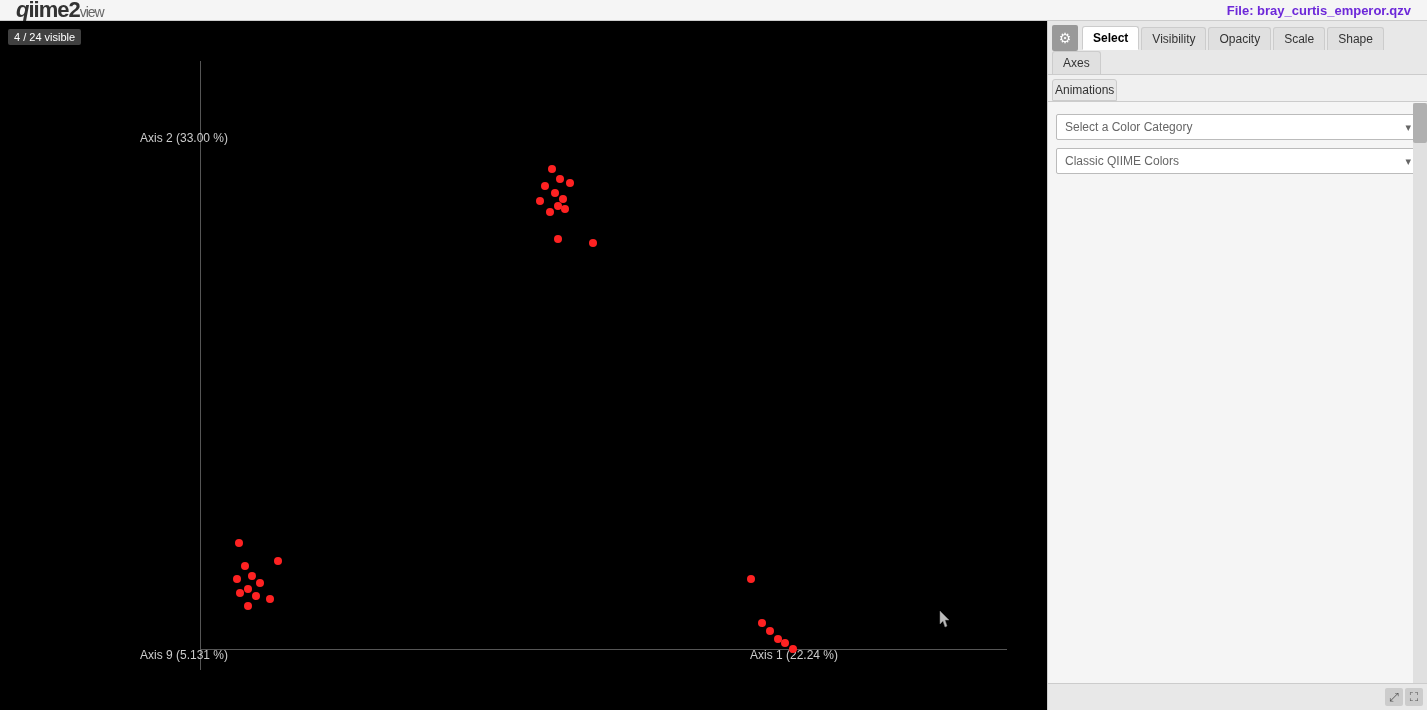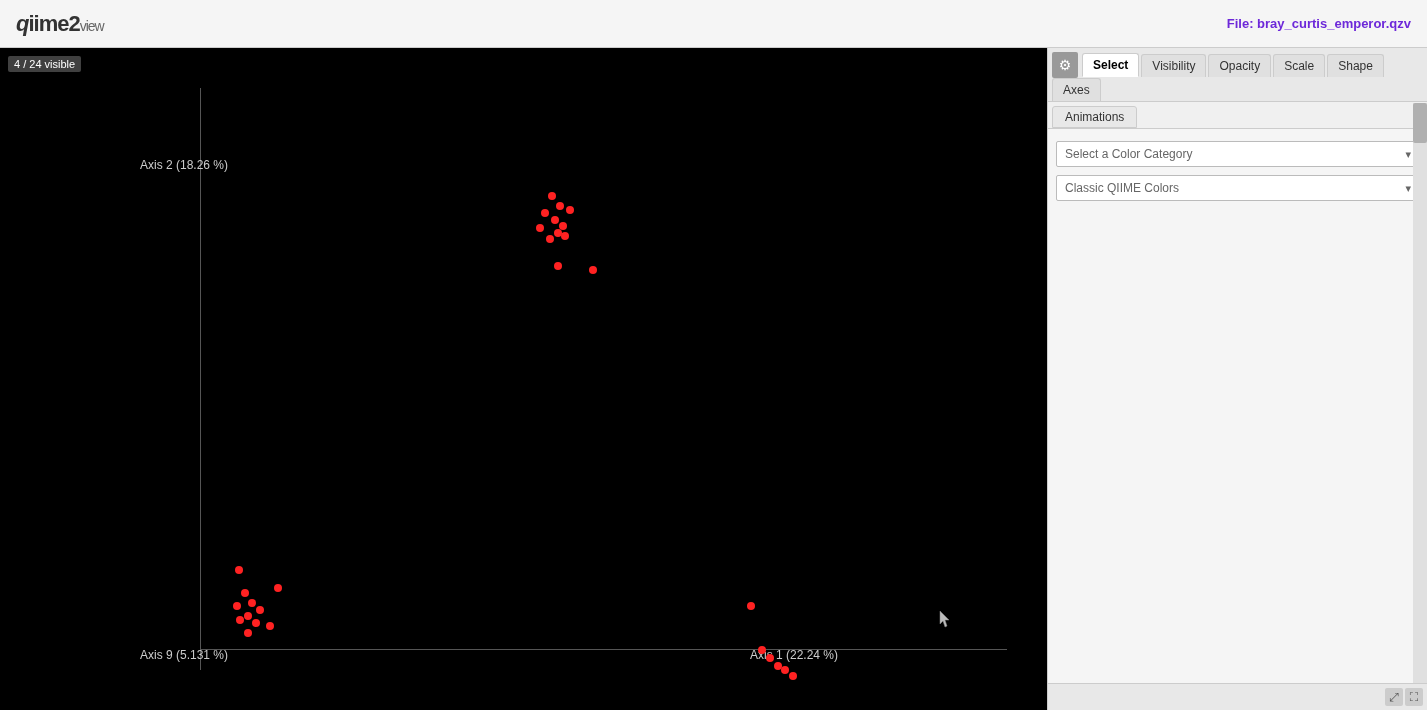--- a/index.html
+++ b/index.html
@@ -15,21 +15,21 @@
     }
 
     
     .header {
       display: flex;
       align-items: center;
       justify-content: space-between;
       background: #f5f5f5;
       border-bottom: 1px solid #ccc;
       padding: 4px 16px;
-      height: 48px;
+      height: 21px;
       flex-shrink: 0;
     }
     .logo {
       display: flex;
       align-items: center;
     }
     .logo-text {
       font-size: 22px;
       font-weight: bold;
       color: #333;
@@ -193,21 +193,21 @@
       font-weight: bold;
     }
 
     .panel-subtabs {
       display: flex;
       padding: 4px 4px 0 4px;
       background: #f0f0f0;
       border-bottom: 1px solid #ccc;
     }
     .panel-subtab {
-      padding: 3px 12px;
+      padding: 3px 2px;
       cursor: pointer;
       border: 1px solid #ccc;
       background: #e8e8e8;
       font-size: 12px;
       margin-right: 18px;
       border-radius: 3px 3px 0 0;
       color: #333;
     }
 
     .panel-content {
@@ -284,21 +284,21 @@
 </div>
 
 <div class="main">
 
   <div class="viewport">
     <div class="visible-badge">4 / 24 visible</div>
 
     <div class="axis-line-h"></div>
     <div class="axis-line-v"></div>
 
-    <div class="axis-label axis2">Axis 2 (18.26 %)</div>
+    <div class="axis-label axis2">Axis 2 (33.00 %)</div>
     <div class="axis-label axis3">Axis 9 (5.131 %)</div>
     <div class="axis-label axis1">Axis 1 (22.24 %)</div>
 
     <div id="dots-container">
         <div class="dot" style="left: 552px; top: 148px;"></div>
         <div class="dot" style="left: 560px; top: 158px;"></div>
         <div class="dot" style="left: 545px; top: 165px;"></div>
         <div class="dot" style="left: 570px; top: 162px;"></div>
         <div class="dot" style="left: 555px; top: 172px;"></div>
         <div class="dot" style="left: 563px; top: 178px;"></div>

